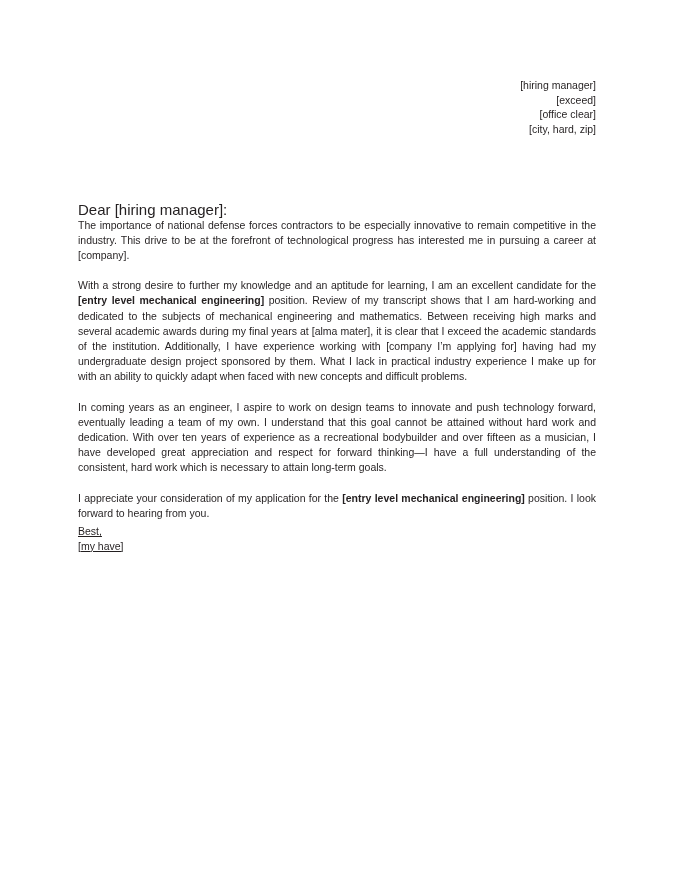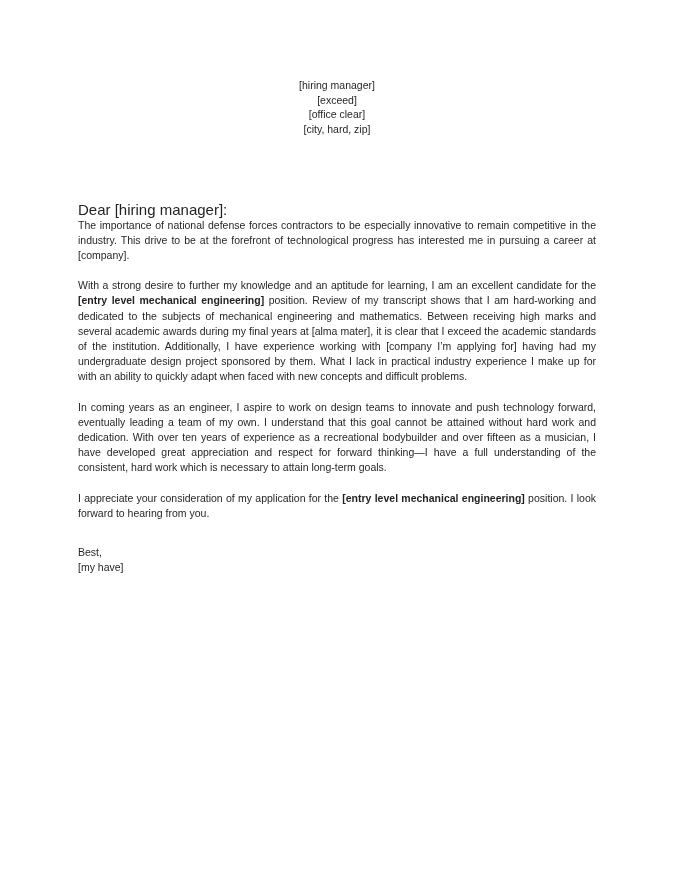--- a/index.html
+++ b/index.html
@@ -26,41 +26,42 @@
     left: 78px;
     top: 78px;
     width: 518px;
   }
   .address-block {
     margin: 0 0 0 0;
   }
   .address-line {
     font-size: 10.5px;
     line-height: 14.7px;
-    text-align: center;
+    text-align: right;
     white-space: pre;
   }
   .salutation {
     font-size: 15px;
     line-height: 14.7px;
     margin-top: 66px;
     text-align: left;
   }
   p.para {
     font-size: 10.5px;
     line-height: 15.2px;
     text-align: justify;
     text-justify: inter-word;
     margin: 15px 0 0 0;
   }
   p.para.first-para {
     margin-top: 0;
   }
   .closing-block {
-    margin-top: 24px;
+    margin-top: 3px;
+    text-decoration: underline;
   }
   .closing-line {
     font-size: 10.5px;
     line-height: 14.7px;
     text-align: left;
     white-space: pre;
   }
   b.placeholder {
     font-weight: bold;
   }

